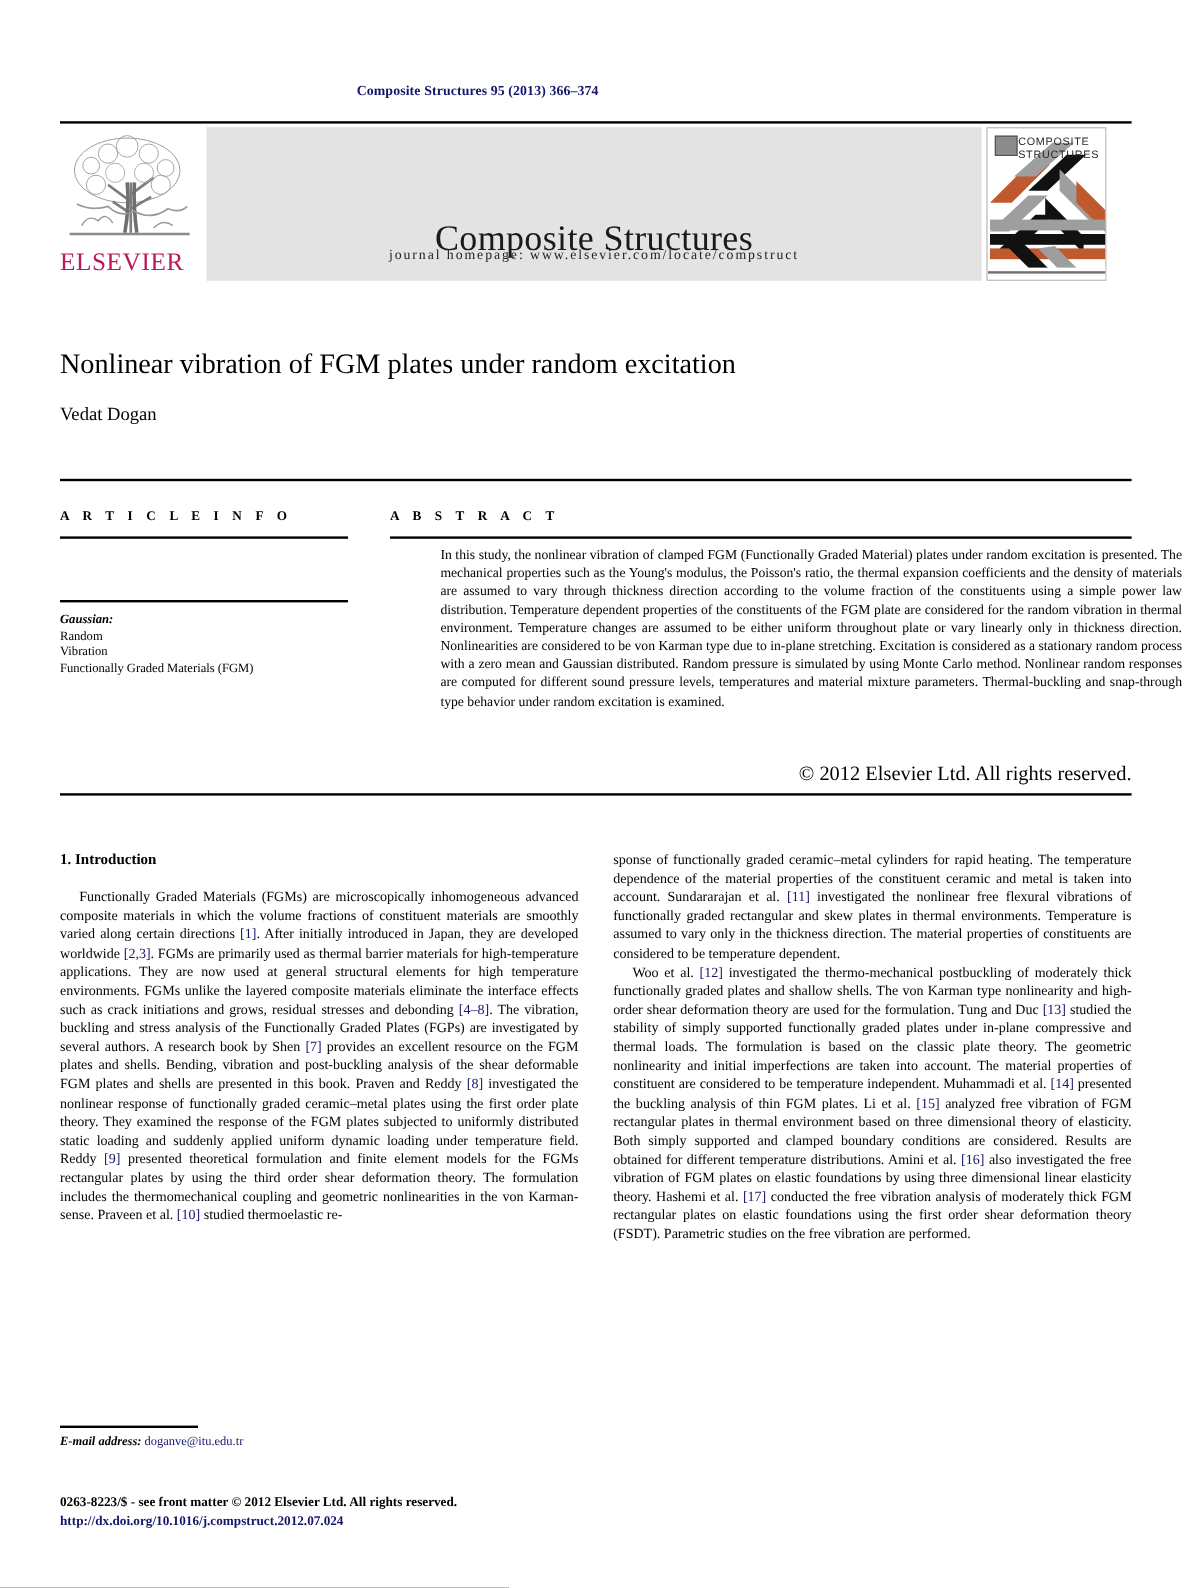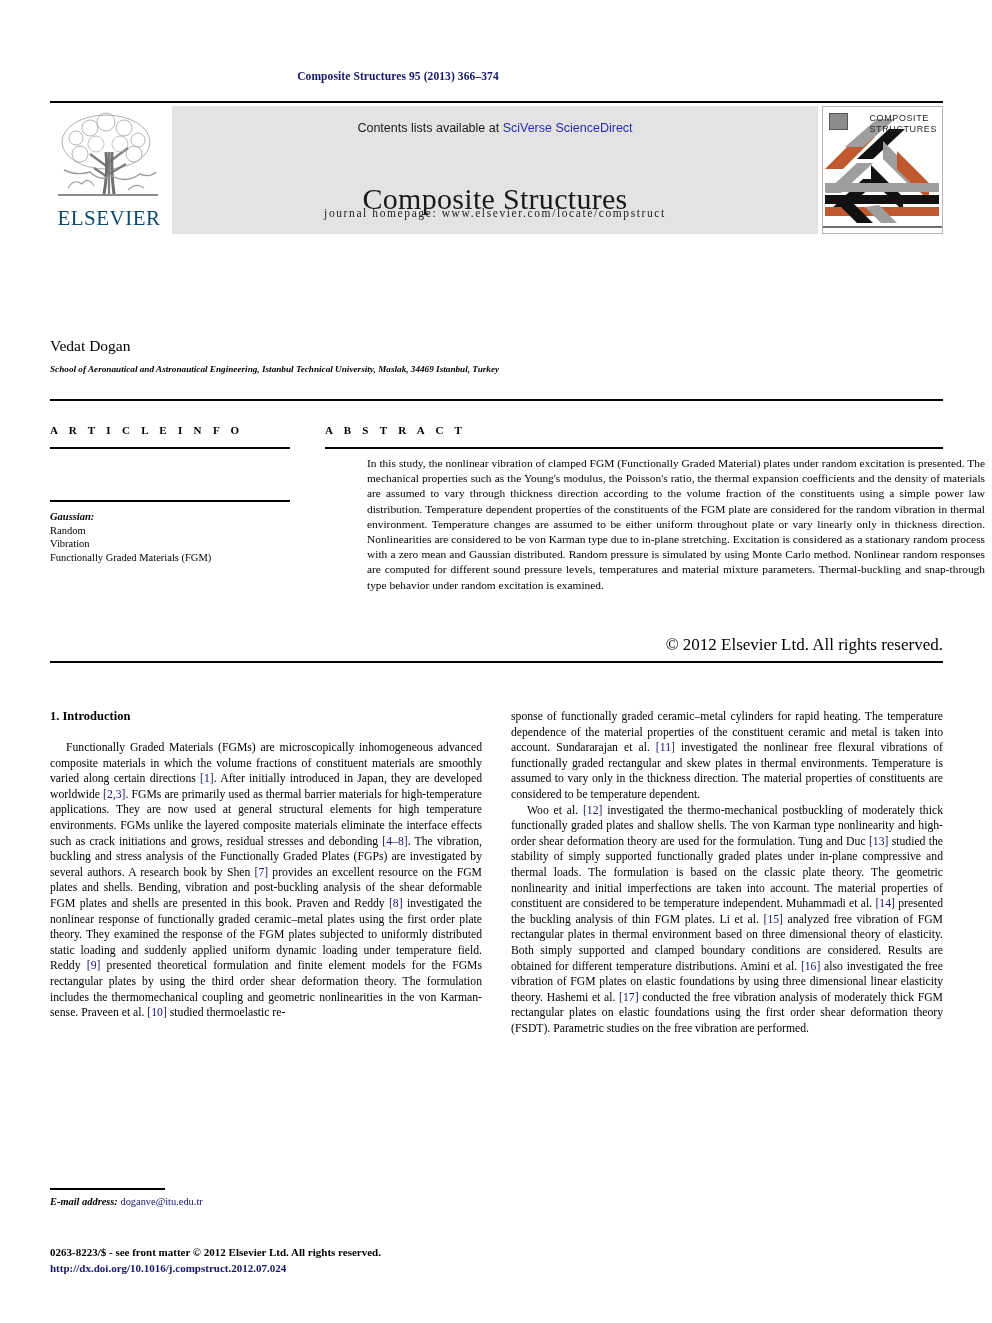--- a/index.html
+++ b/index.html
@@ -102,33 +102,32 @@
     width: 118px;
     height: 128px;
     background: #ffffff;
   }
   .tree-svg { position: absolute; left: 4px; top: 2px; }
   .elsevier-word {
     position: absolute;
     left: 0;
     top: 100px;
     width: 118px;
-    text-align: center;
     font-family: "Liberation Serif", serif;
     font-size: 21px;
     letter-spacing: 0.5px;
-    color: #0c4a6e;
+    color: #be185d;
   }
 
   
   .cover-thumb {
     position: absolute;
     left: 772px;
     top: 0px;
-    width: 121px;
+    width: 100px;
     height: 128px;
     border: 1px solid #b5b5b5;
     background: #fff;
     box-sizing: border-box;
     overflow: hidden;
   }
   .cover-title {
     position: absolute;
     right: 5px;
     top: 6px;
@@ -377,23 +376,20 @@
           <circle cx="66" cy="36" r="8" stroke="#aeaeae"></circle>
           <path d="M10 62 q12 6 26 2 q10 10 22 4 q14 8 28 -2 q10 4 16 -2" stroke="#9a9a9a" stroke-width="1.4"></path>
           <path d="M4 87 L104 87" stroke="#8b8b8b" stroke-width="2"></path>
           <path d="M14 80 q6 -10 14 -4 q6 -8 12 2" stroke="#9a9a9a" stroke-width="1.2"></path>
           <path d="M74 82 q8 -8 16 -2" stroke="#9a9a9a" stroke-width="1.2"></path>
         </g>
       </svg>
       <div class="elsevier-word">ELSEVIER</div>
     </div>
 
-    <div class="contents-line">
-      <span>Contents lists available at </span><span class="sd-link">SciVerse ScienceDirect</span>
-    </div>
 
     <div class="journal-title">Composite Structures</div>
     <div class="homepage-line">journal homepage: www.elsevier.com/locate/compstruct</div>
 
     <div class="cover-thumb">
       <svg width="119" height="126" viewBox="0 0 119 126">
         <rect x="0" y="0" width="119" height="126" fill="#ffffff"></rect>
         <g>
           <polygon points="2,62 34,30 52,30 20,62" fill="#c05a2e"></polygon>
           <polygon points="22,40 54,12 72,12 40,40" fill="#9e9e9e"></polygon>
@@ -413,22 +409,22 @@
         </g>
       </svg>
       <div class="cover-title">
         <div>COMPOSITE</div>
         <div>STRUCTURES</div>
       </div>
       <div class="cover-badge"></div>
     </div>
   </div>
 
+  <div class="article-title">Nonlinear vibration of FGM plates under random excitation</div>
   <div class="author">Vedat Dogan</div>
-  <div class="affiliation">School of Aeronautical and Astronautical Engineering, Istanbul Technical University, Maslak, 34469 Istanbul, Turkey</div>
 
   <div class="rule-abs-top"></div>
 
   <div class="head-article-info">A R T I C L E   I N F O</div>
   <div class="head-abstract">A B S T R A C T</div>
   <div class="rule-info"></div>
   <div class="rule-abs"></div>
 
   <div class="rule-info2"></div>
   <div class="keywords-block">

